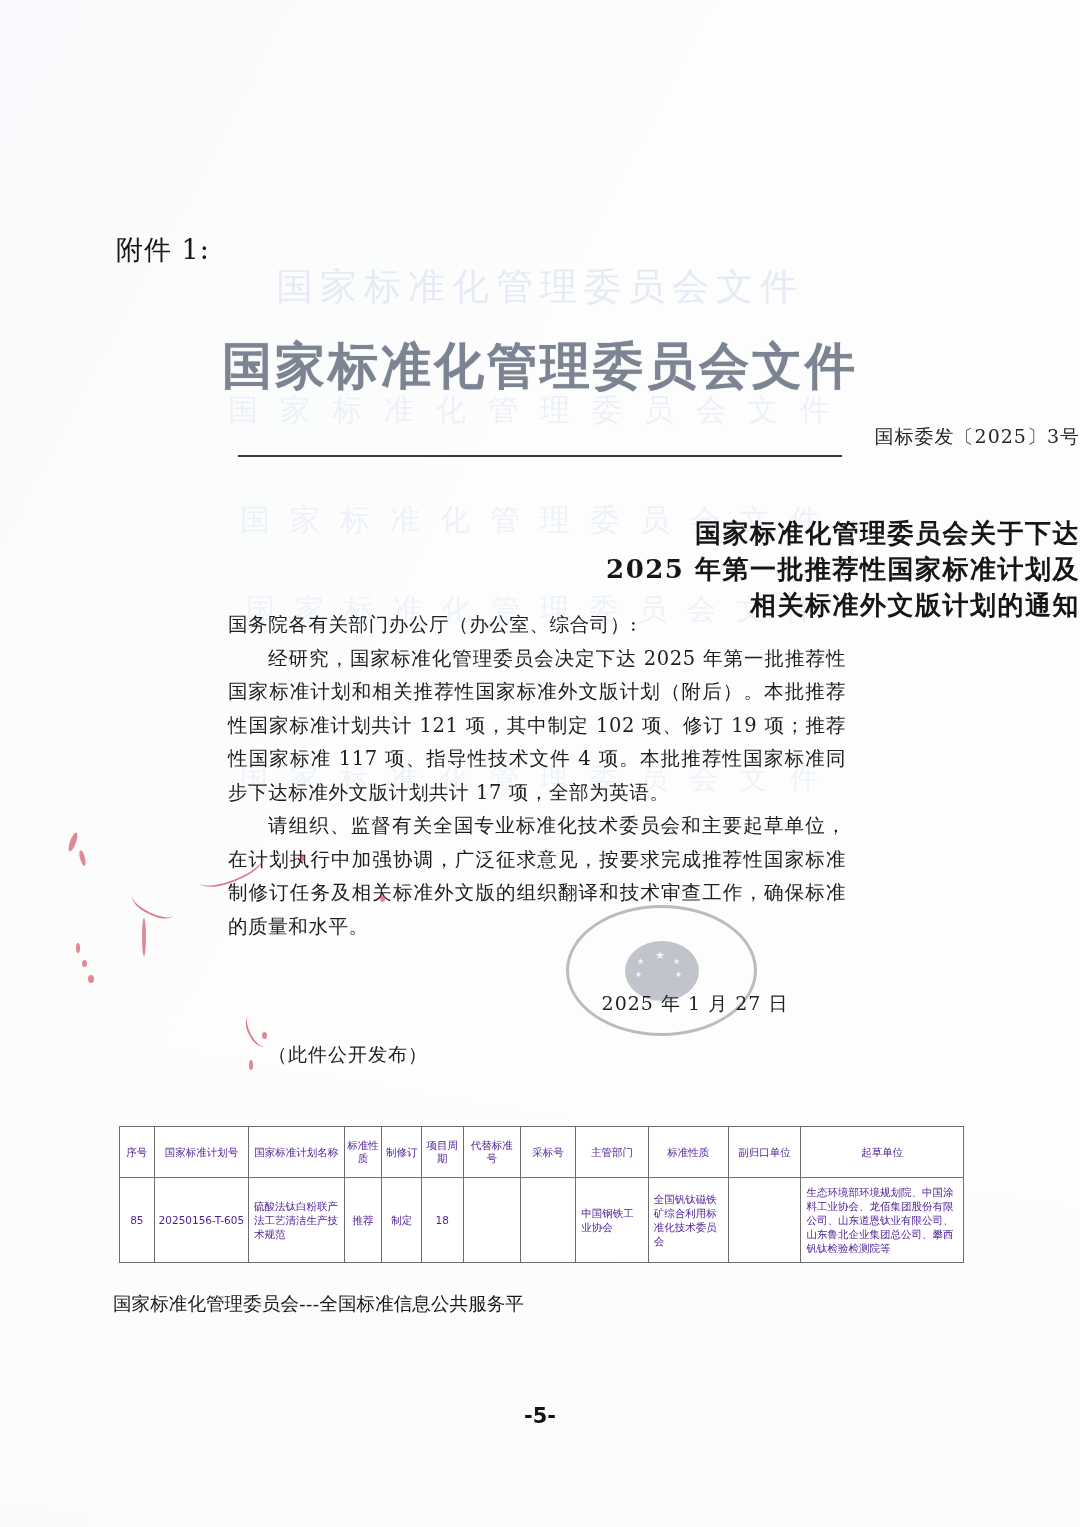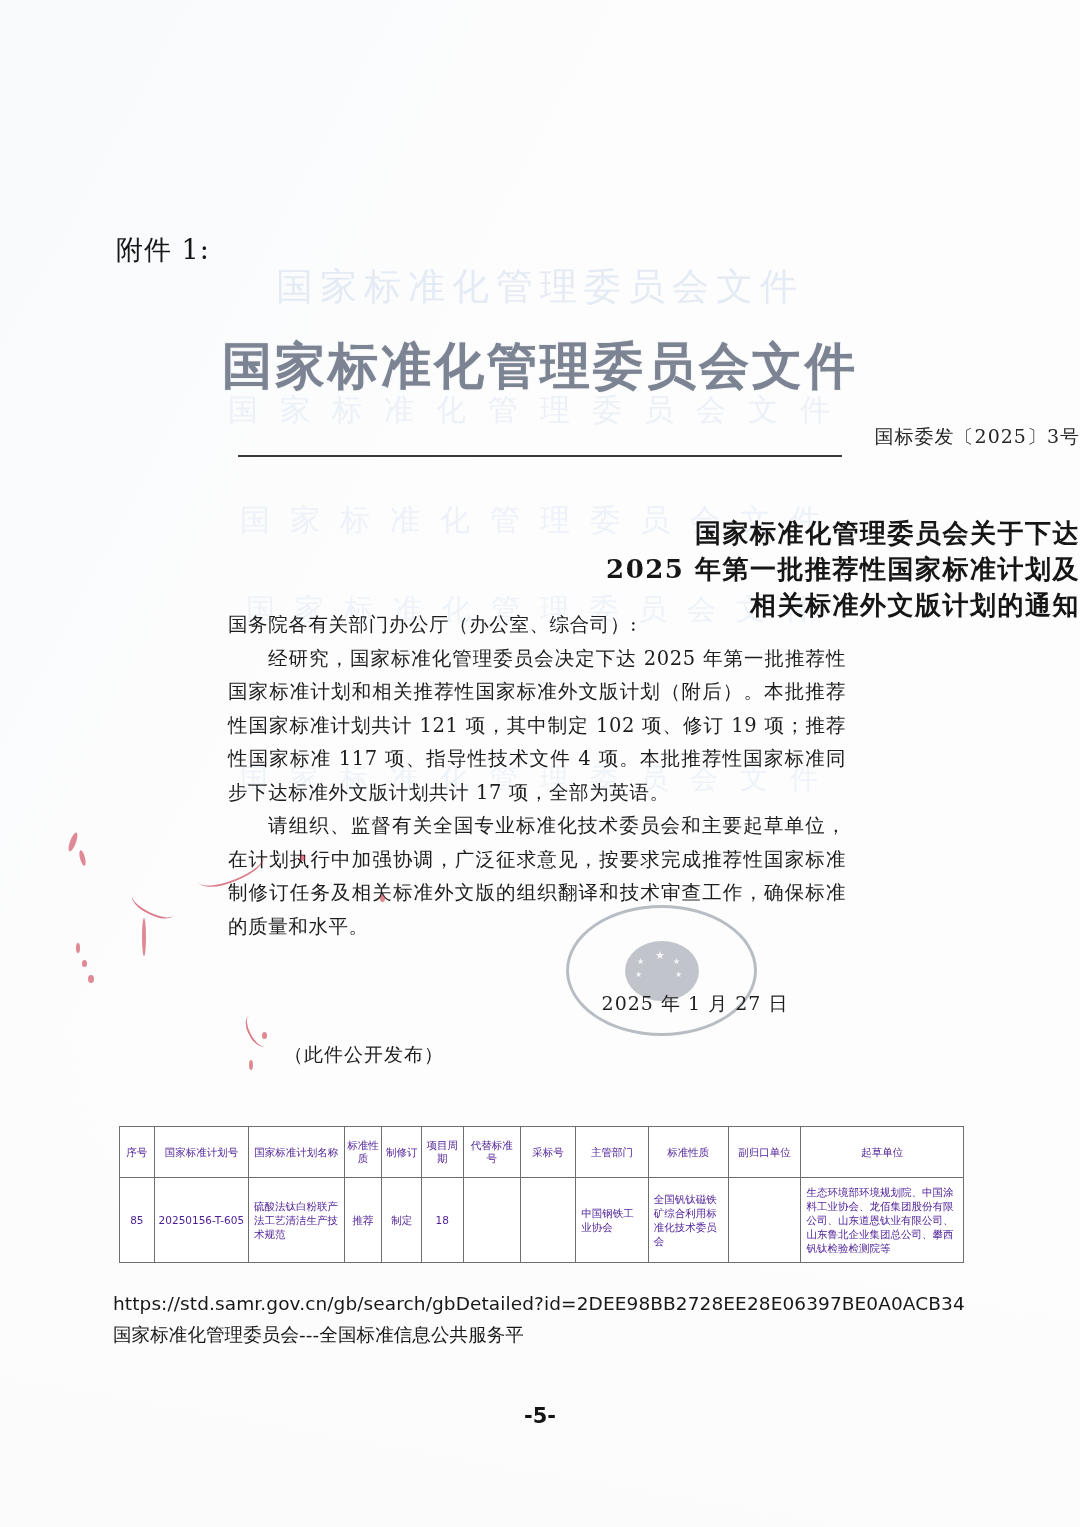--- a/index.html
+++ b/index.html
@@ -199,21 +199,21 @@
   }
   .ink-stroke {
     position: absolute;
     border-bottom: 2px solid rgba(197,35,60,0.6);
     border-radius: 60%;
     pointer-events: none;
   }
 
   .public-note {
     position: absolute;
-    left: 284px;
+    left: 268px;
     top: 1042px;
     font-size: 19px;
     letter-spacing: 1px;
     color: #1d1d1d;
   }
 
   
   .plan-table {
     position: absolute;
     left: 119px;
@@ -371,18 +371,17 @@
         <td class="col-adopt"></td>
         <td class="col-authority left-align">中国钢铁工业协会</td>
         <td class="col-tc left-align">全国钒钛磁铁矿综合利用标准化技术委员会</td>
         <td class="col-vice-tc"></td>
         <td class="col-drafter left-align">生态环境部环境规划院、中国涂料工业协会、龙佰集团股份有限公司、山东道恩钛业有限公司、山东鲁北企业集团总公司、攀西钒钛检验检测院等</td>
       </tr>
     </tbody>
   </table>
 
   <div class="url-block">
-    <div>https://std.samr.gov.cn/gb/search/gbDetailed?id=2DEE98BB2728EE28E06397BE0A0ACB34</div>
     <div>国家标准化管理委员会---全国标准信息公共服务平</div>
   </div>
 
   <div class="page-number">-5-</div>
 </div>
 
 </body></html>

